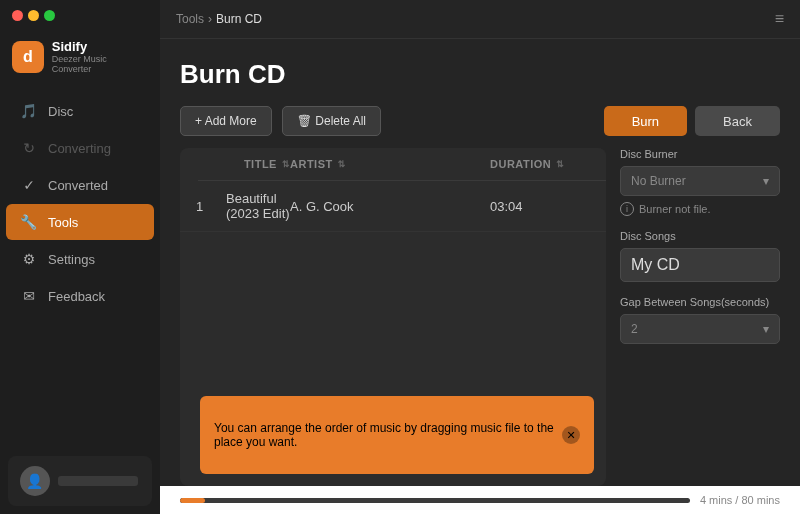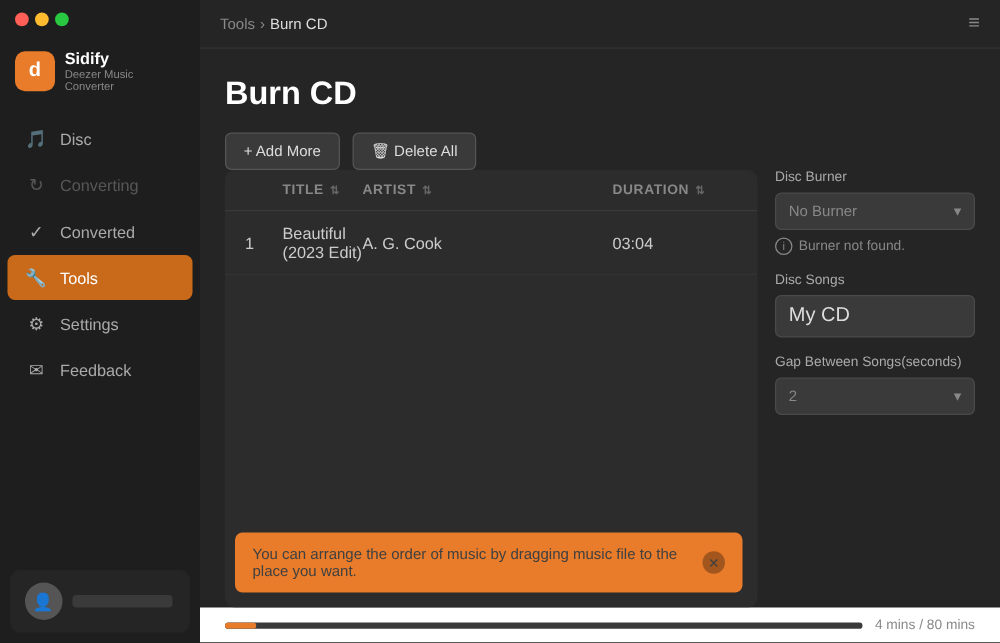--- a/index.html
+++ b/index.html
@@ -189,21 +189,21 @@
     .page-title {
       font-size: 26px;
       font-weight: 700;
       color: #ffffff;
       margin-bottom: 16px;
     }
 
     .toolbar {
       display: flex;
       gap: 10px;
-      margin-bottom: 0;
+      margin-bottom: 12px;
     }
 
     .btn {
       display: flex;
       align-items: center;
       gap: 6px;
       padding: 7px 14px;
       border-radius: 5px;
       border: none;
       cursor: pointer;
@@ -247,20 +247,21 @@
 
     
     .table-area {
       flex: 1;
       display: flex;
       flex-direction: column;
       background: #2c2c2c;
       border-radius: 8px;
       overflow: hidden;
       position: relative;
+      align-items: flex-end;
     }
 
     .table-header {
       display: flex;
       align-items: center;
       padding: 10px 16px;
       background: #2c2c2c;
       border-bottom: 1px solid #3a3a3a;
       font-size: 11px;
       font-weight: 600;
@@ -286,30 +287,30 @@
       align-items: center;
       padding: 10px 16px;
       border-bottom: 1px solid #333;
       font-size: 13px;
       color: #ccc;
     }
 
     .notification-bar {
       position: absolute;
       bottom: 12px;
-      left: 8px;
+      left: 20px;
       right: 12px;
       background: #e87c2a;
       border-radius: 6px;
-      padding: 10px 14px;
+      padding: 25px 14px;
       display: flex;
       align-items: center;
       justify-content: space-between;
       font-size: 12px;
-      color: #404040;
+      color: #000000;
     }
 
     .notification-close {
       width: 18px;
       height: 18px;
       background: rgba(0,0,0,0.3);
       border-radius: 50%;
       display: flex;
       align-items: center;
       justify-content: center;
@@ -471,20 +472,24 @@
     </div>
     <div class="topbar-menu">≡</div>
   </div>
 
   <div class="content">
     <div class="page-title">Burn CD</div>
 
     <div class="toolbar">
       <button class="btn btn-secondary">+ Add More</button>
       <button class="btn btn-secondary">🗑 Delete All</button>
+      <div class="toolbar-right">
+        <button class="btn btn-burn">Burn</button>
+        <button class="btn btn-back">Back</button>
+      </div>
     </div>
 
     <div class="split-layout">
 
       <div class="table-area">
         <div class="table-header">
           <div class="col-num"></div>
           <div class="col-title">
             <span>TITLE</span>
             <span class="sort-icon">⇅</span>
@@ -517,21 +522,21 @@
 
       <div class="right-panel">
         <div class="panel-section">
           <div class="panel-label">Disc Burner</div>
           <div class="panel-select">
             <span>No Burner</span>
             <span>▾</span>
           </div>
           <div class="panel-hint">
             <div class="hint-icon">i</div>
-            <span>Burner not found.</span>
+            <span>Burner not file.</span>
           </div>
         </div>
 
         <div class="panel-section">
           <div class="panel-label">Disc Songs</div>
           <div class="panel-input">
             <span>My CD</span>
           </div>
         </div>
 

